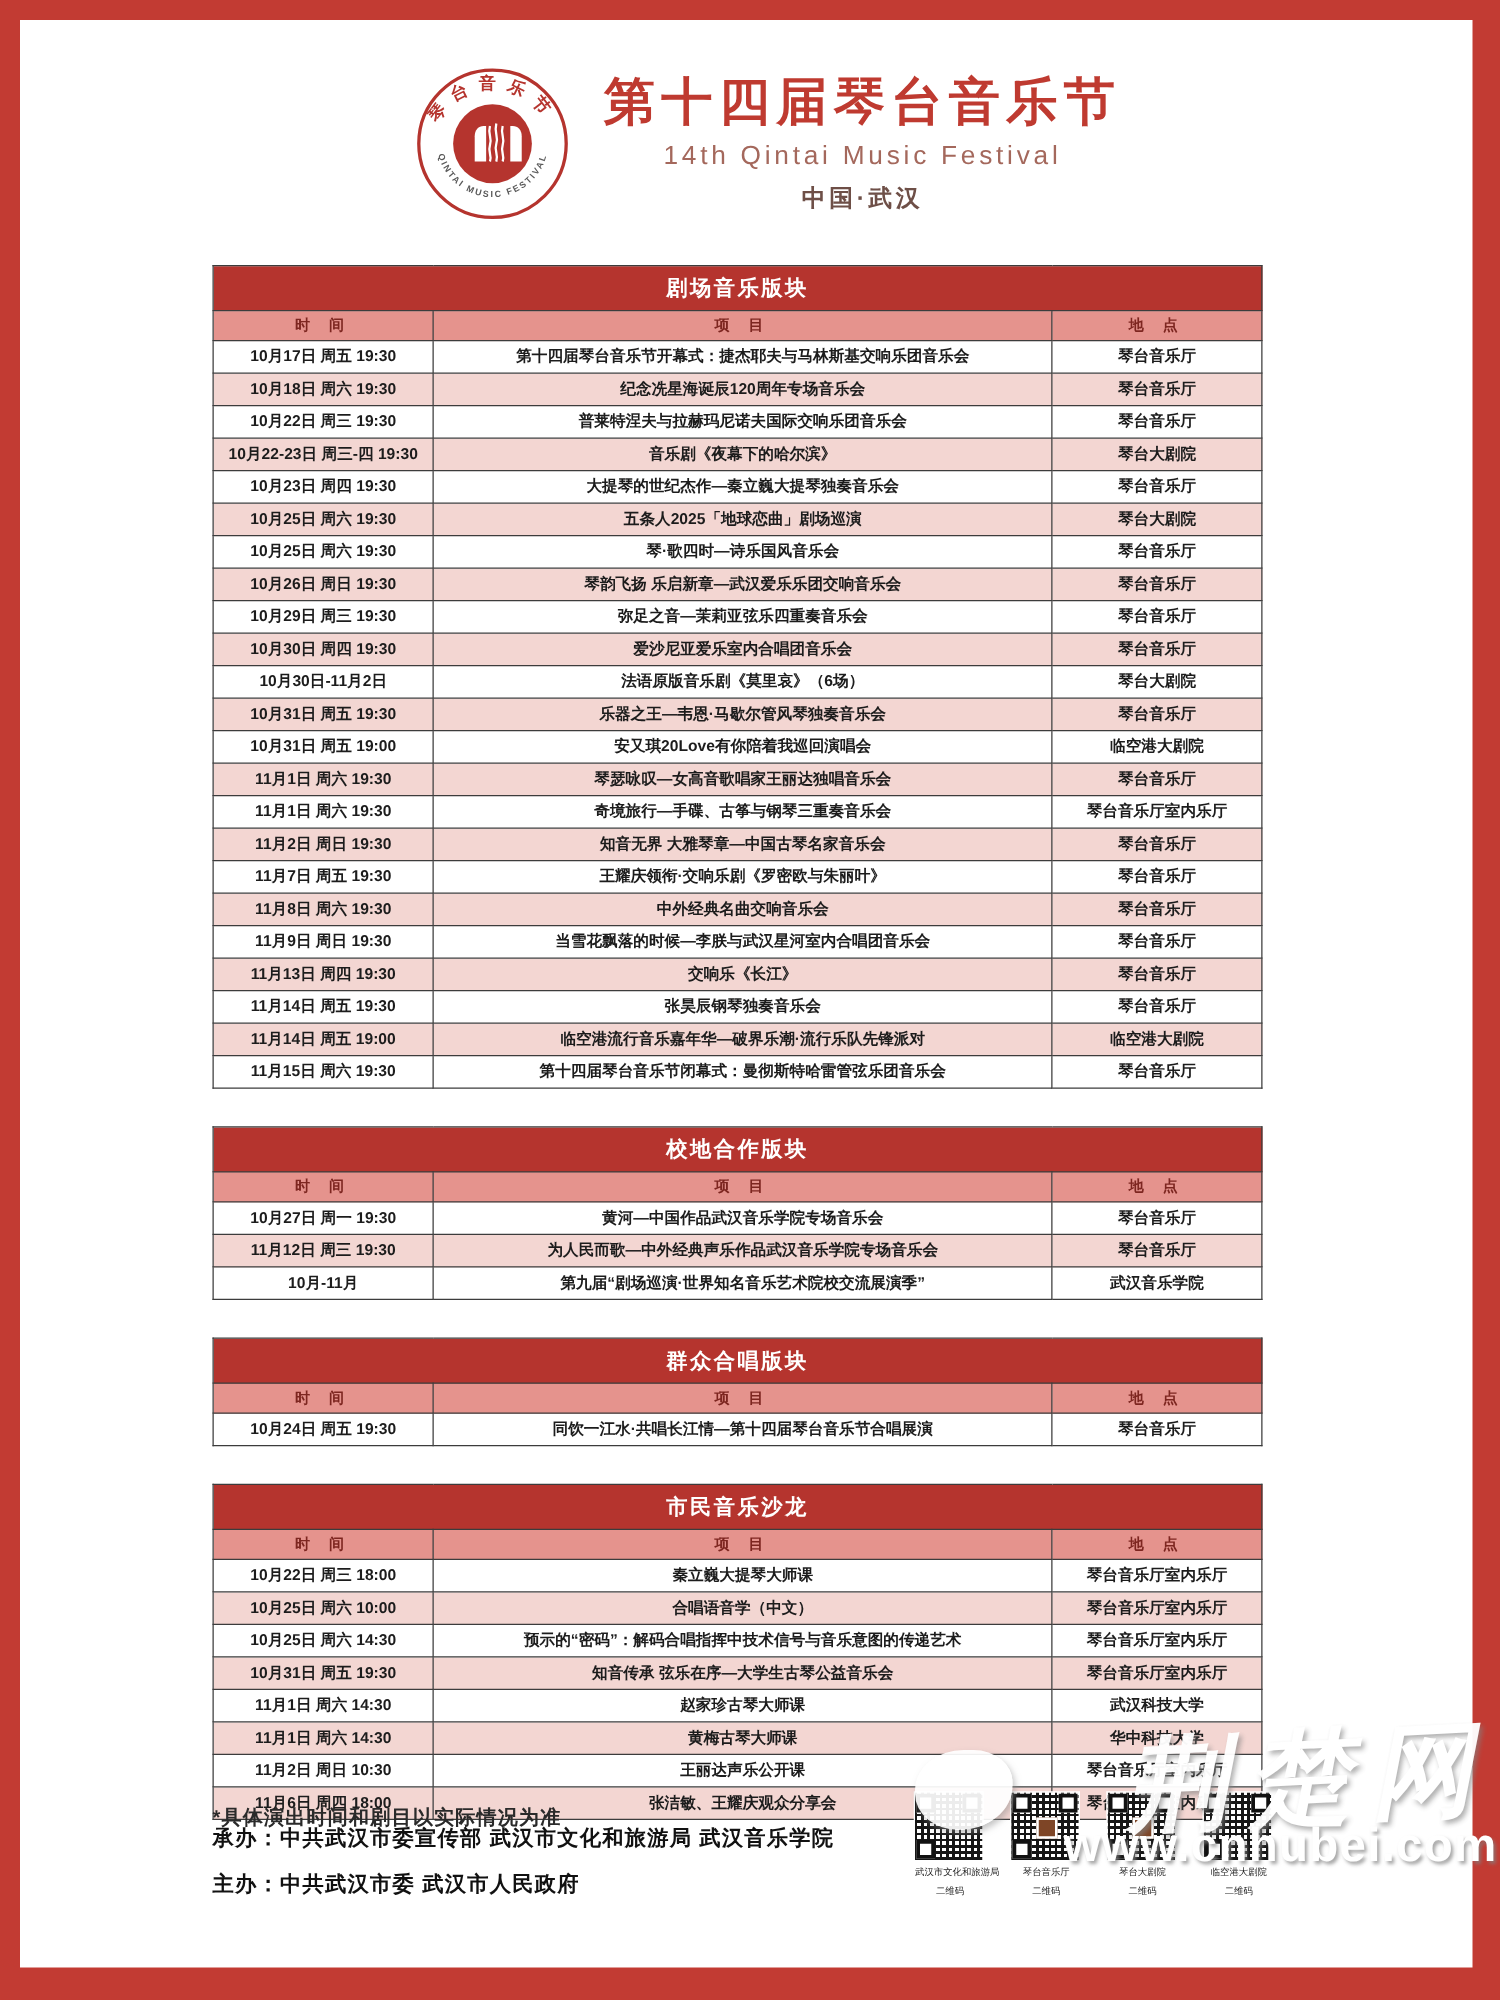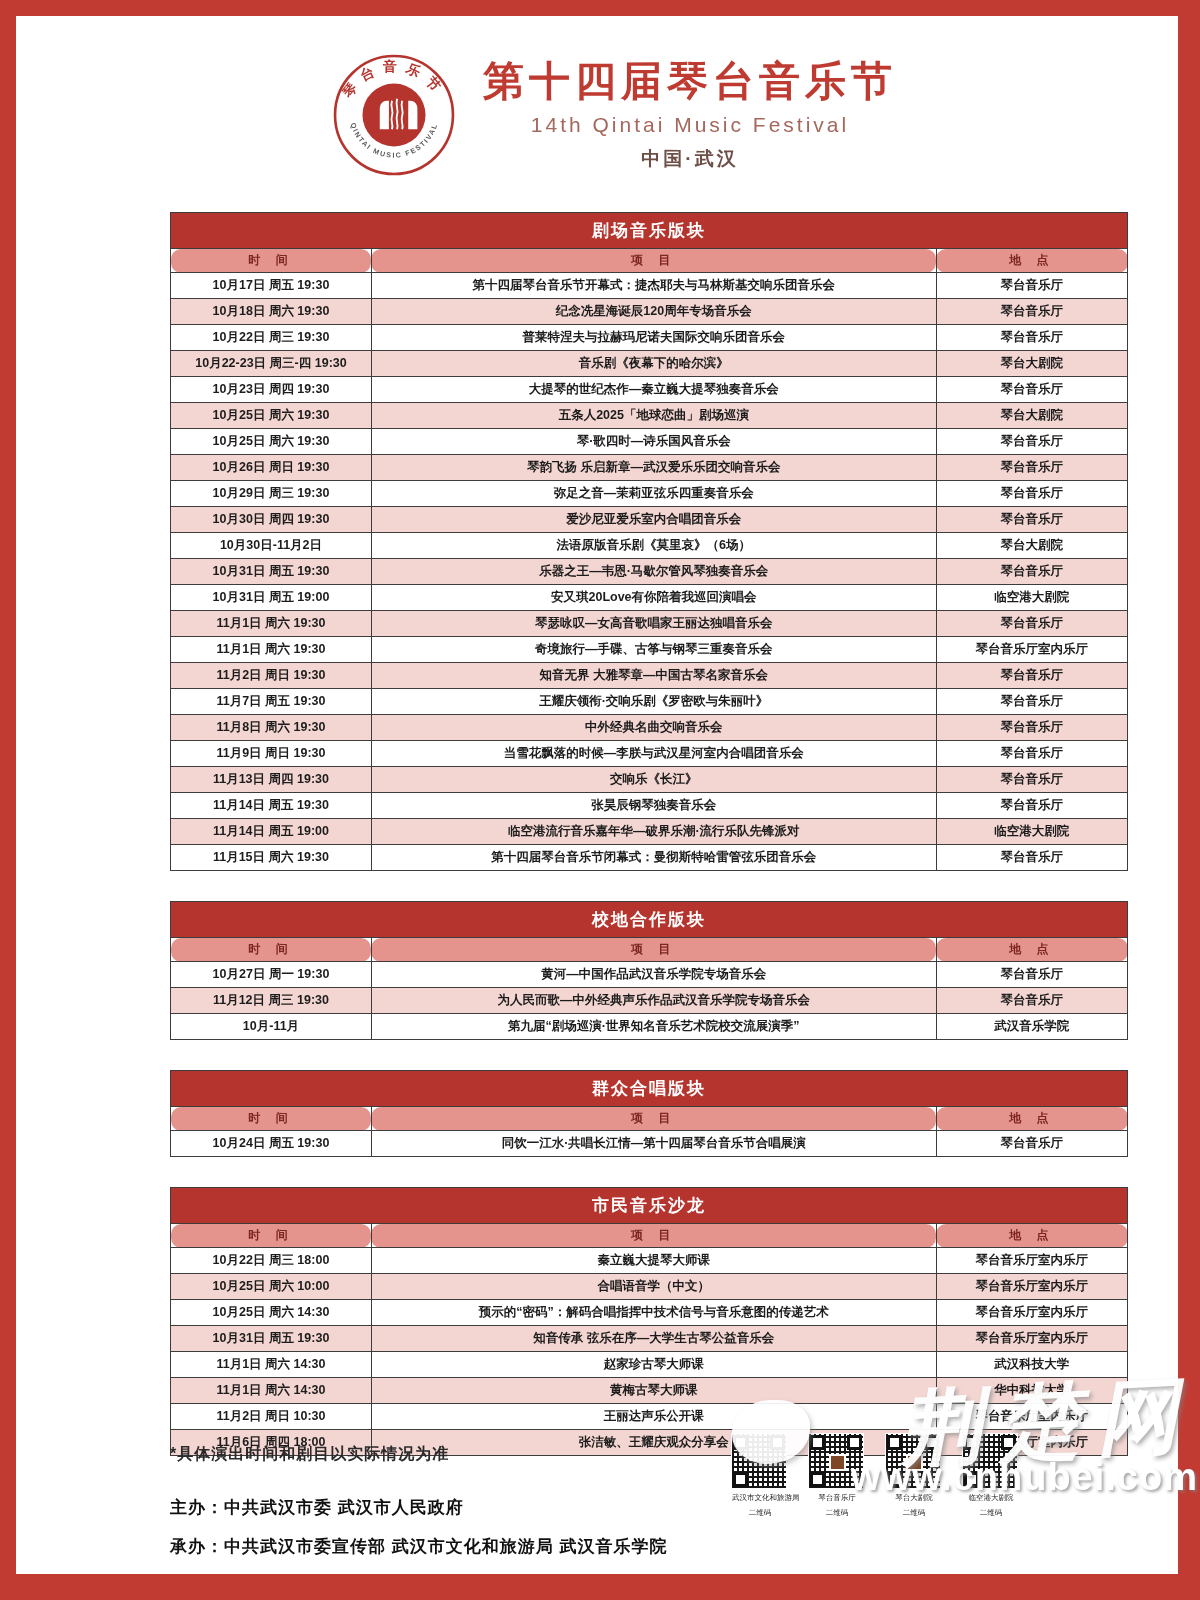--- a/index.html
+++ b/index.html
@@ -26,52 +26,52 @@
   }
   .sub-title{
     margin-top:8px;font-size:21px;font-weight:normal;letter-spacing:3px;
     color:var(--subtitle_brown,#a4685c);
   }
   .cn-location{
     margin-top:9px;font-size:19px;font-weight:bold;letter-spacing:3px;
     color:var(--cn_brown,#6e4f47);
   }
   
-  .content{position:absolute;left:154px;top:196px;width:958px;}
+  .content{position:absolute;left:154px;top:196px;width:840px;}
   .section{margin-bottom:30px;}
   table{border-collapse:collapse;width:100%;table-layout:fixed;}
   th,td{border:1px solid #3c3c3c;}
   th.sec-title{
     background:var(--bar_red,#b5342e);color:#ffffff;
     font-size:17px;font-weight:bold;letter-spacing:2px;
     height:33px;text-align:center;
   }
   tr.col-head th{
     background:var(--header_pink,#e5938d);
     color:var(--header_text,#7d2620);
     font-size:12px;font-weight:bold;letter-spacing:6px;
-    height:21px;text-align:center;border-radius:10px;
+    height:21px;text-align:center;
   }
   td{
     font-size:12.5px;font-weight:bold;color:#1c1c1c;
     text-align:center;height:25px;padding:0 4px;
     background:#ffffff;
   }
   tbody tr:nth-child(even) td{background:var(--row_pink,#f3d6d2);}
   col.c-time{width:21%;} col.c-prog{width:59%;} col.c-venue{width:20%;}
   
   .footnote{
     position:absolute;left:154px;top:1428px;
     font-size:16px;font-weight:bold;color:#2a2a2a;letter-spacing:1px;
   }
   .org-line{
     position:absolute;left:154px;
     font-size:17px;font-weight:bold;color:#111;letter-spacing:1px;
   }
-  .org-host{top:1468px;margin-top:12px;} .org-undertaker{top:1519px;}
+  .org-host{top:1468px;margin-top:12px;} .org-undertaker{top:1443px;}
   .qr-row{
     position:absolute;left:716px;top:1418px;
     display:flex;gap:21px;
   }
   .qr-item{width:56px;text-align:center;}
   .qr-box{
     width:54px;height:54px;position:relative;background:#fff;
     background-image:
       repeating-linear-gradient(0deg,#161616 0 2px,transparent 2px 5px),
       repeating-linear-gradient(90deg,#161616 0 2px,#ffffff 2px 5px);

